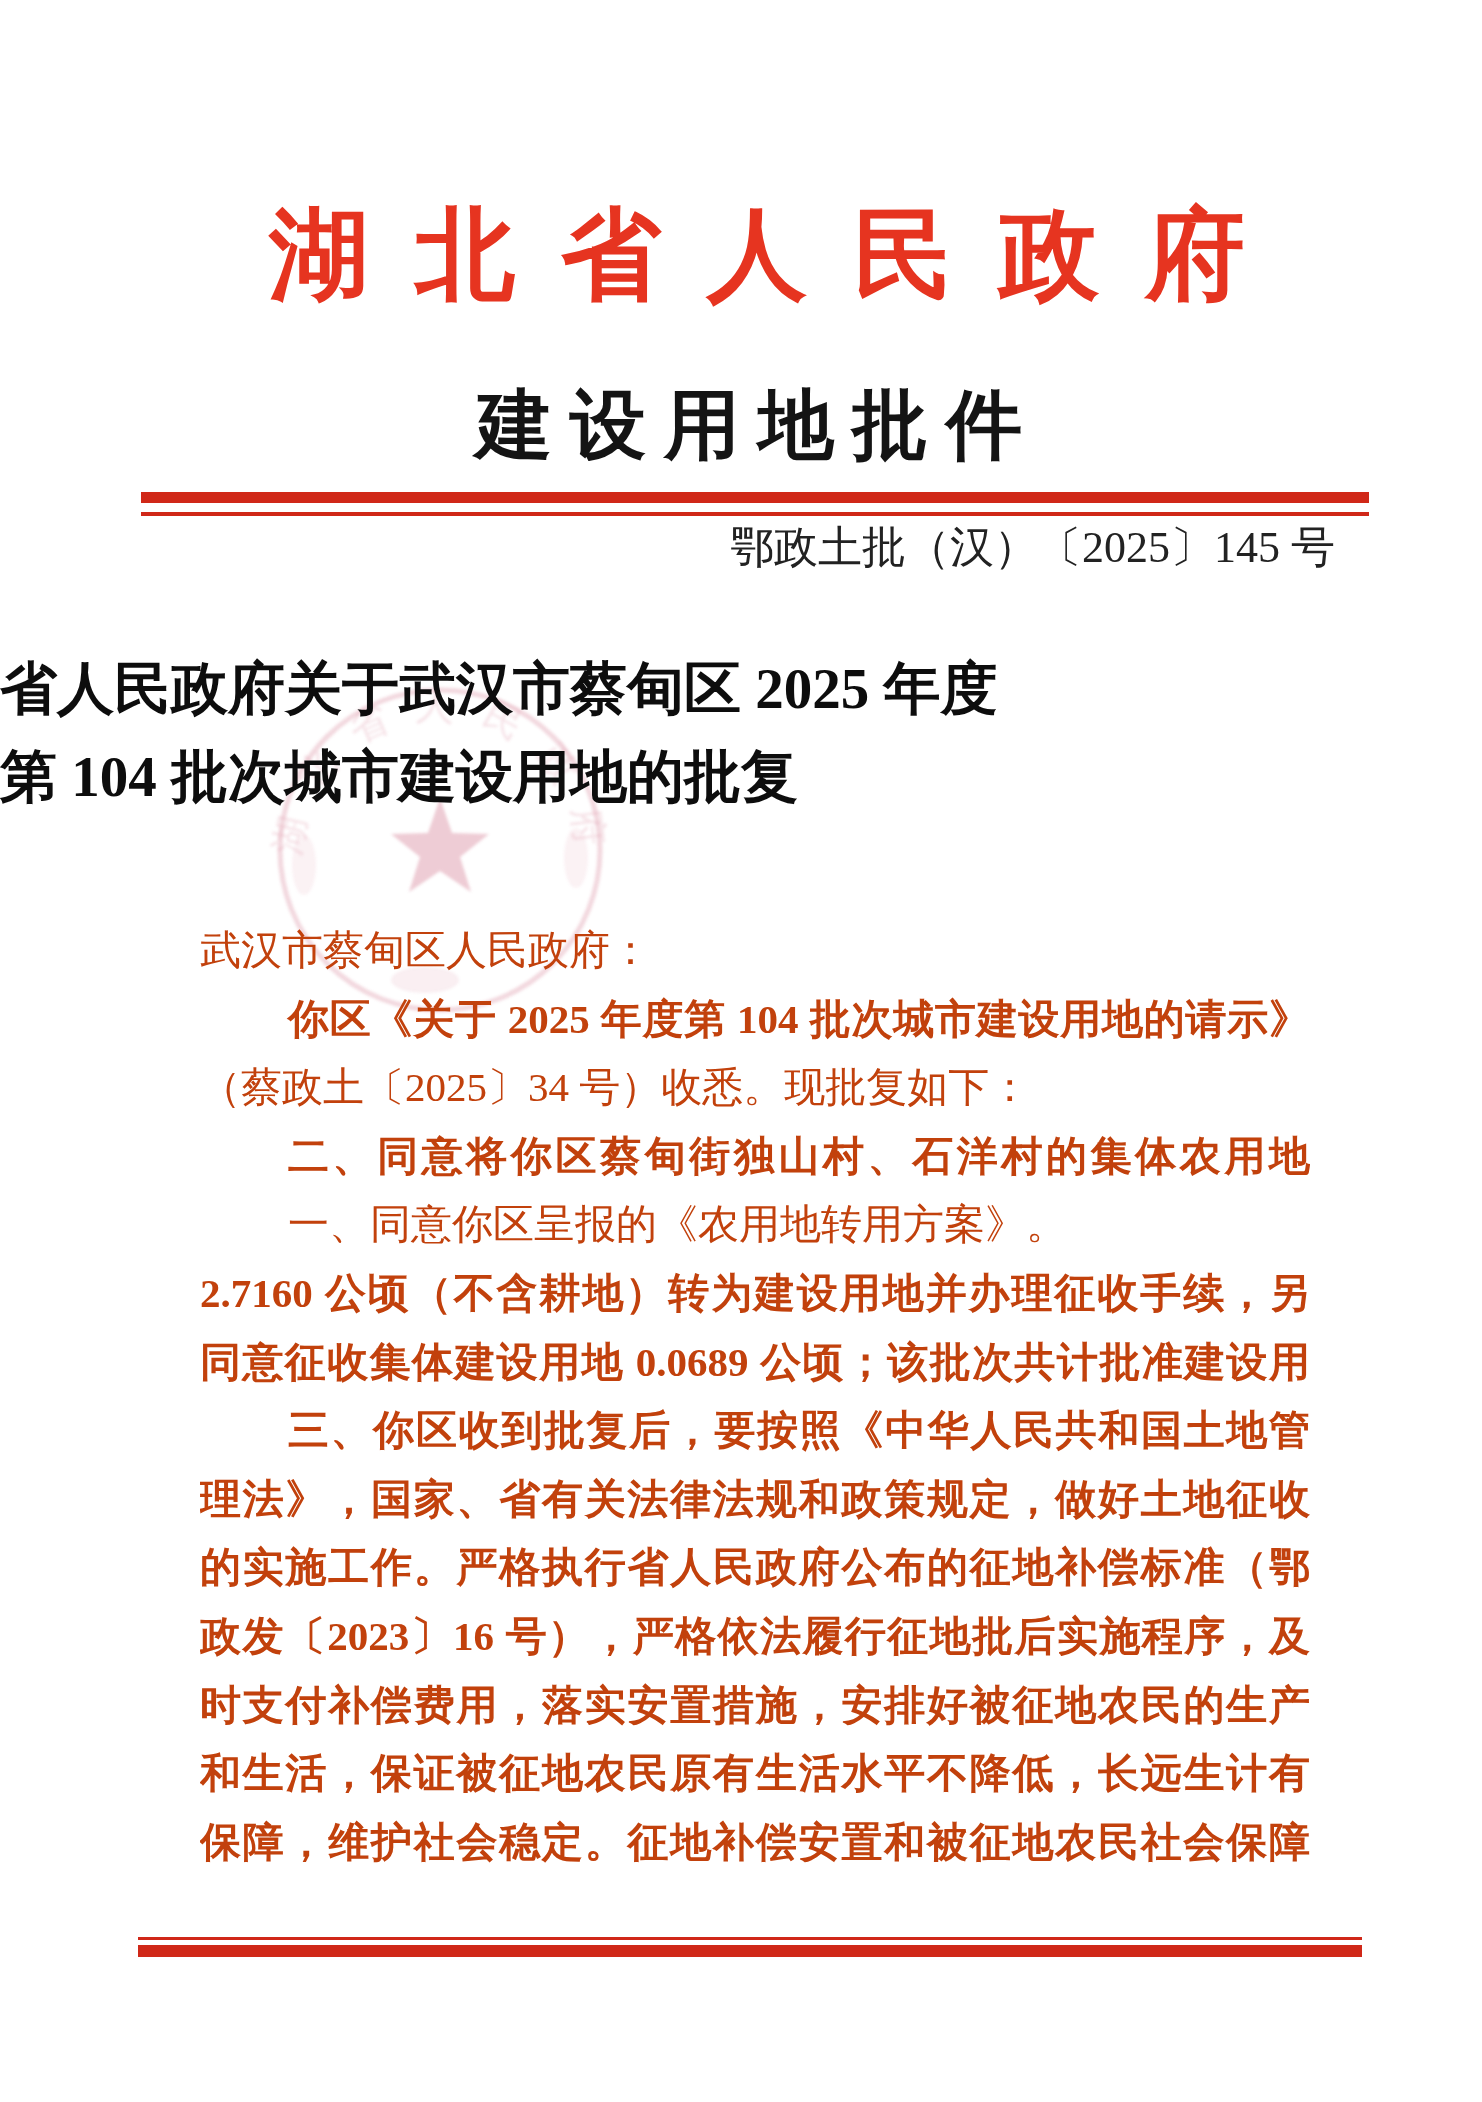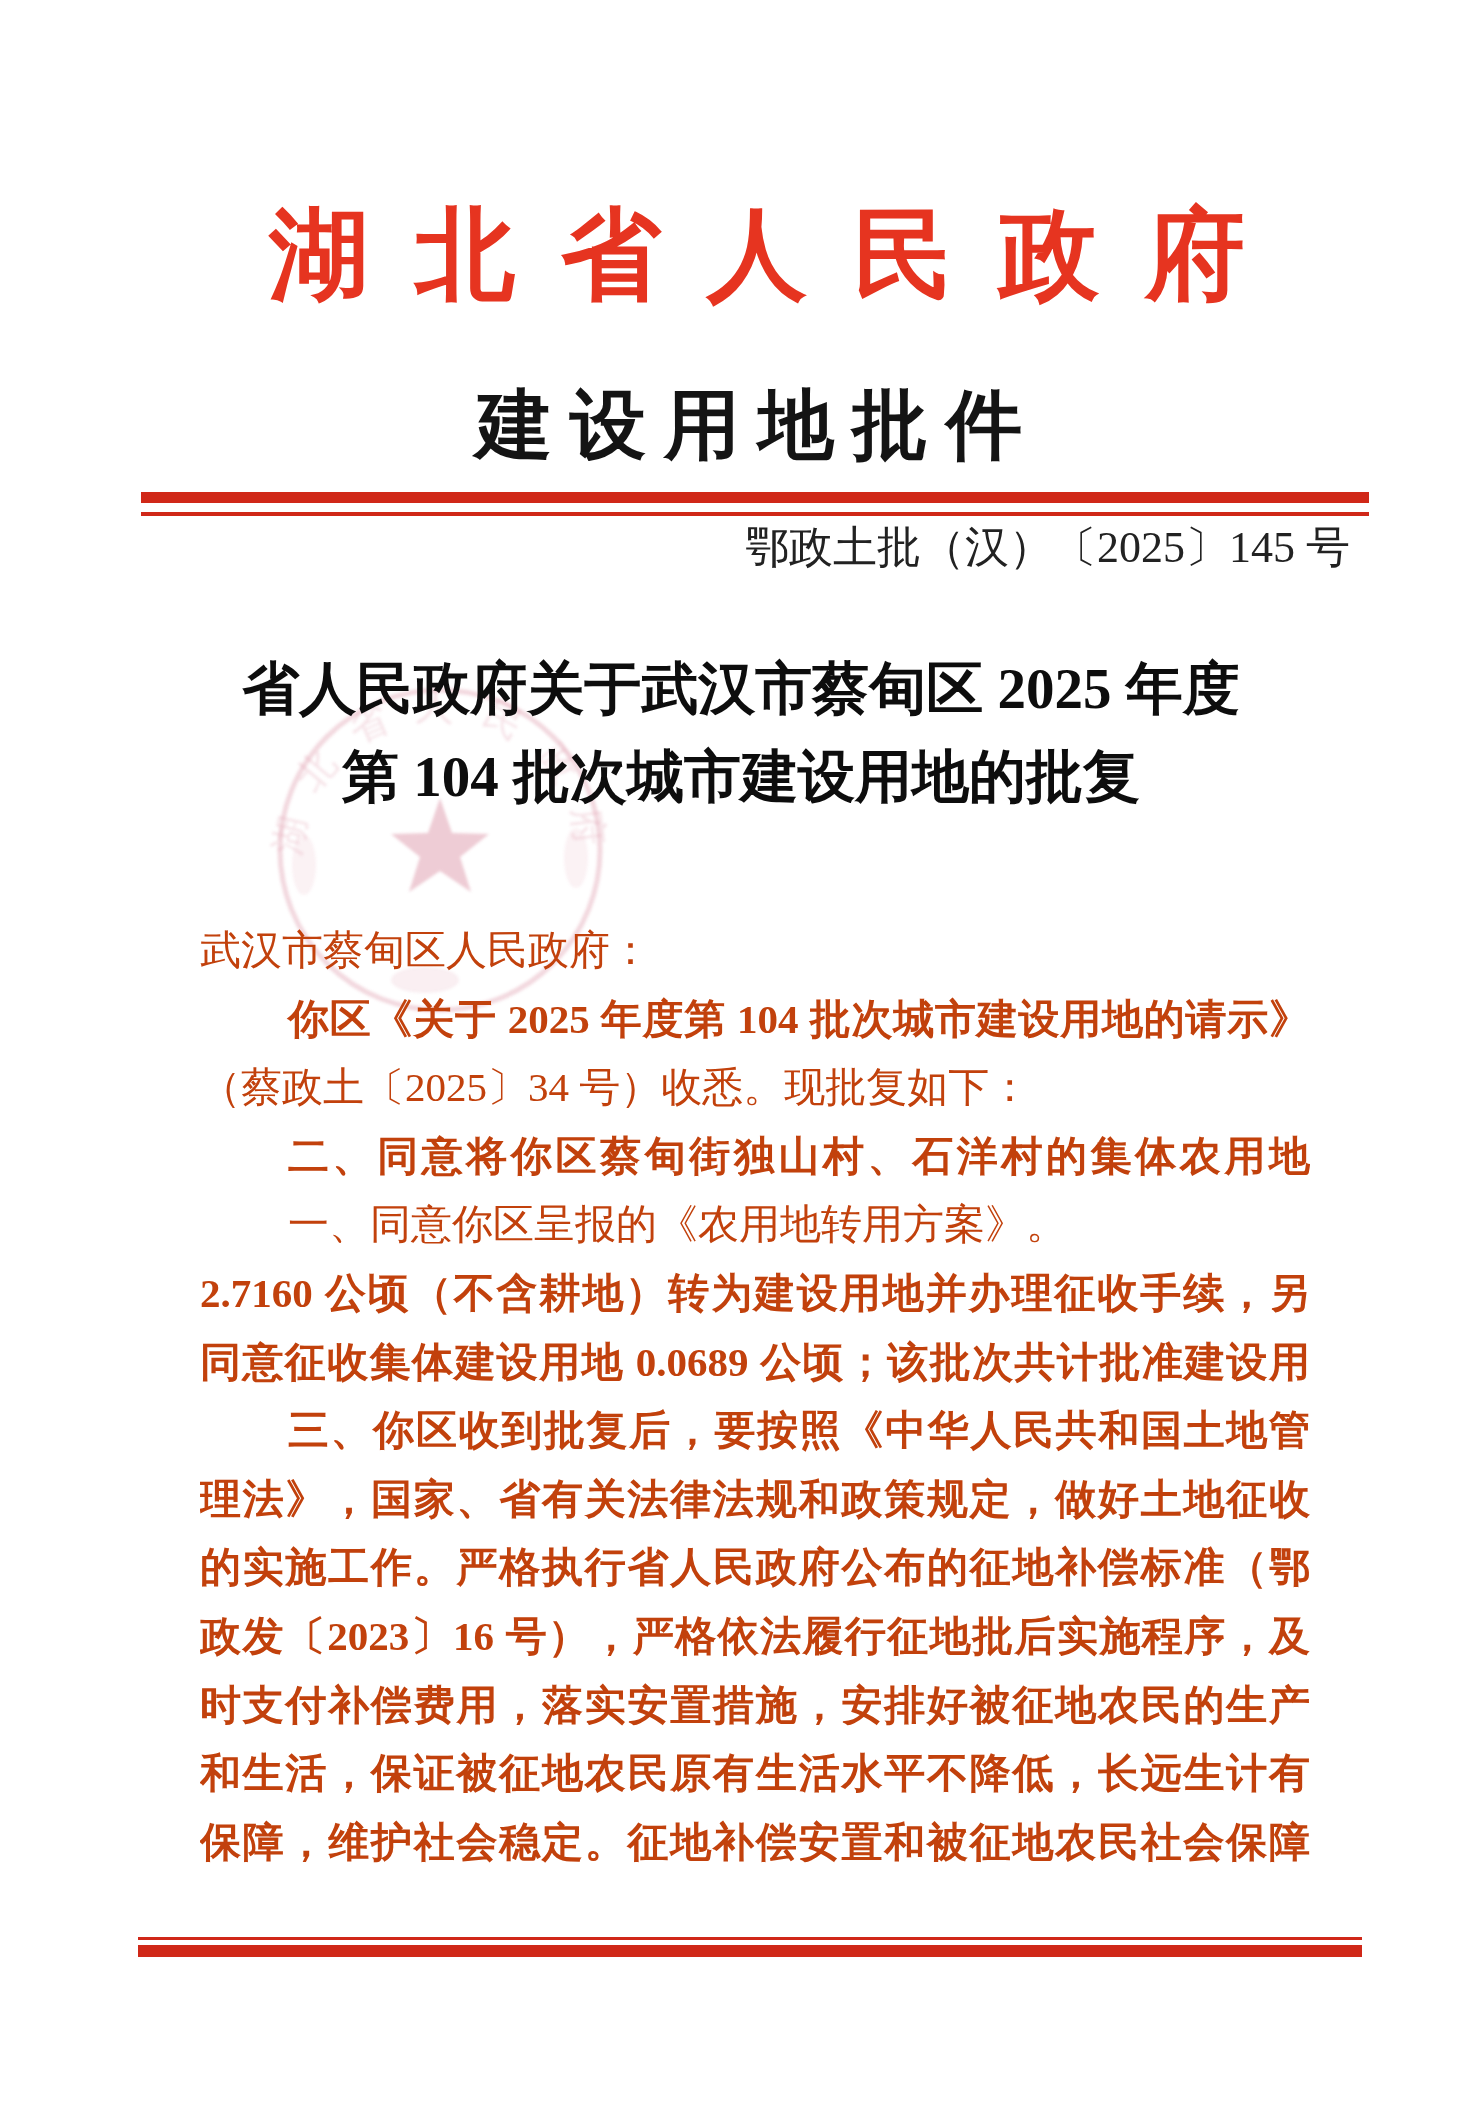--- a/index.html
+++ b/index.html
@@ -42,32 +42,31 @@
   
   .rule { position: absolute; background: var(--rule_red, #d02818); }
   .rule-top-thick    { left: 141px; top: 492px; width: 1228px; height: 11px; }
   .rule-top-thin     { left: 141px; top: 512px; width: 1228px; height: 4px;  }
   .rule-bottom-thin  { left: 138px; top: 1937px; width: 1224px; height: 3px; }
   .rule-bottom-thick { left: 138px; top: 1945px; width: 1224px; height: 12px;}
 
   
   .doc-number {
     position: absolute;
-    top: 523px; right: 132px;
+    top: 523px; right: 147px;
     font-size: 44px;
     color: #222222;
     white-space: nowrap;
     line-height: 1.15;
   }
 
   
   .doc-title {
     position: absolute;
     top: 645px; left: 0; width: 100%;
-    text-align: center;
     font-weight: bold;
     font-size: 57px;
     line-height: 88px;
     color: #0d0d0d;
     z-index: 2;
   }
 
   
   .seal {
     position: absolute;

